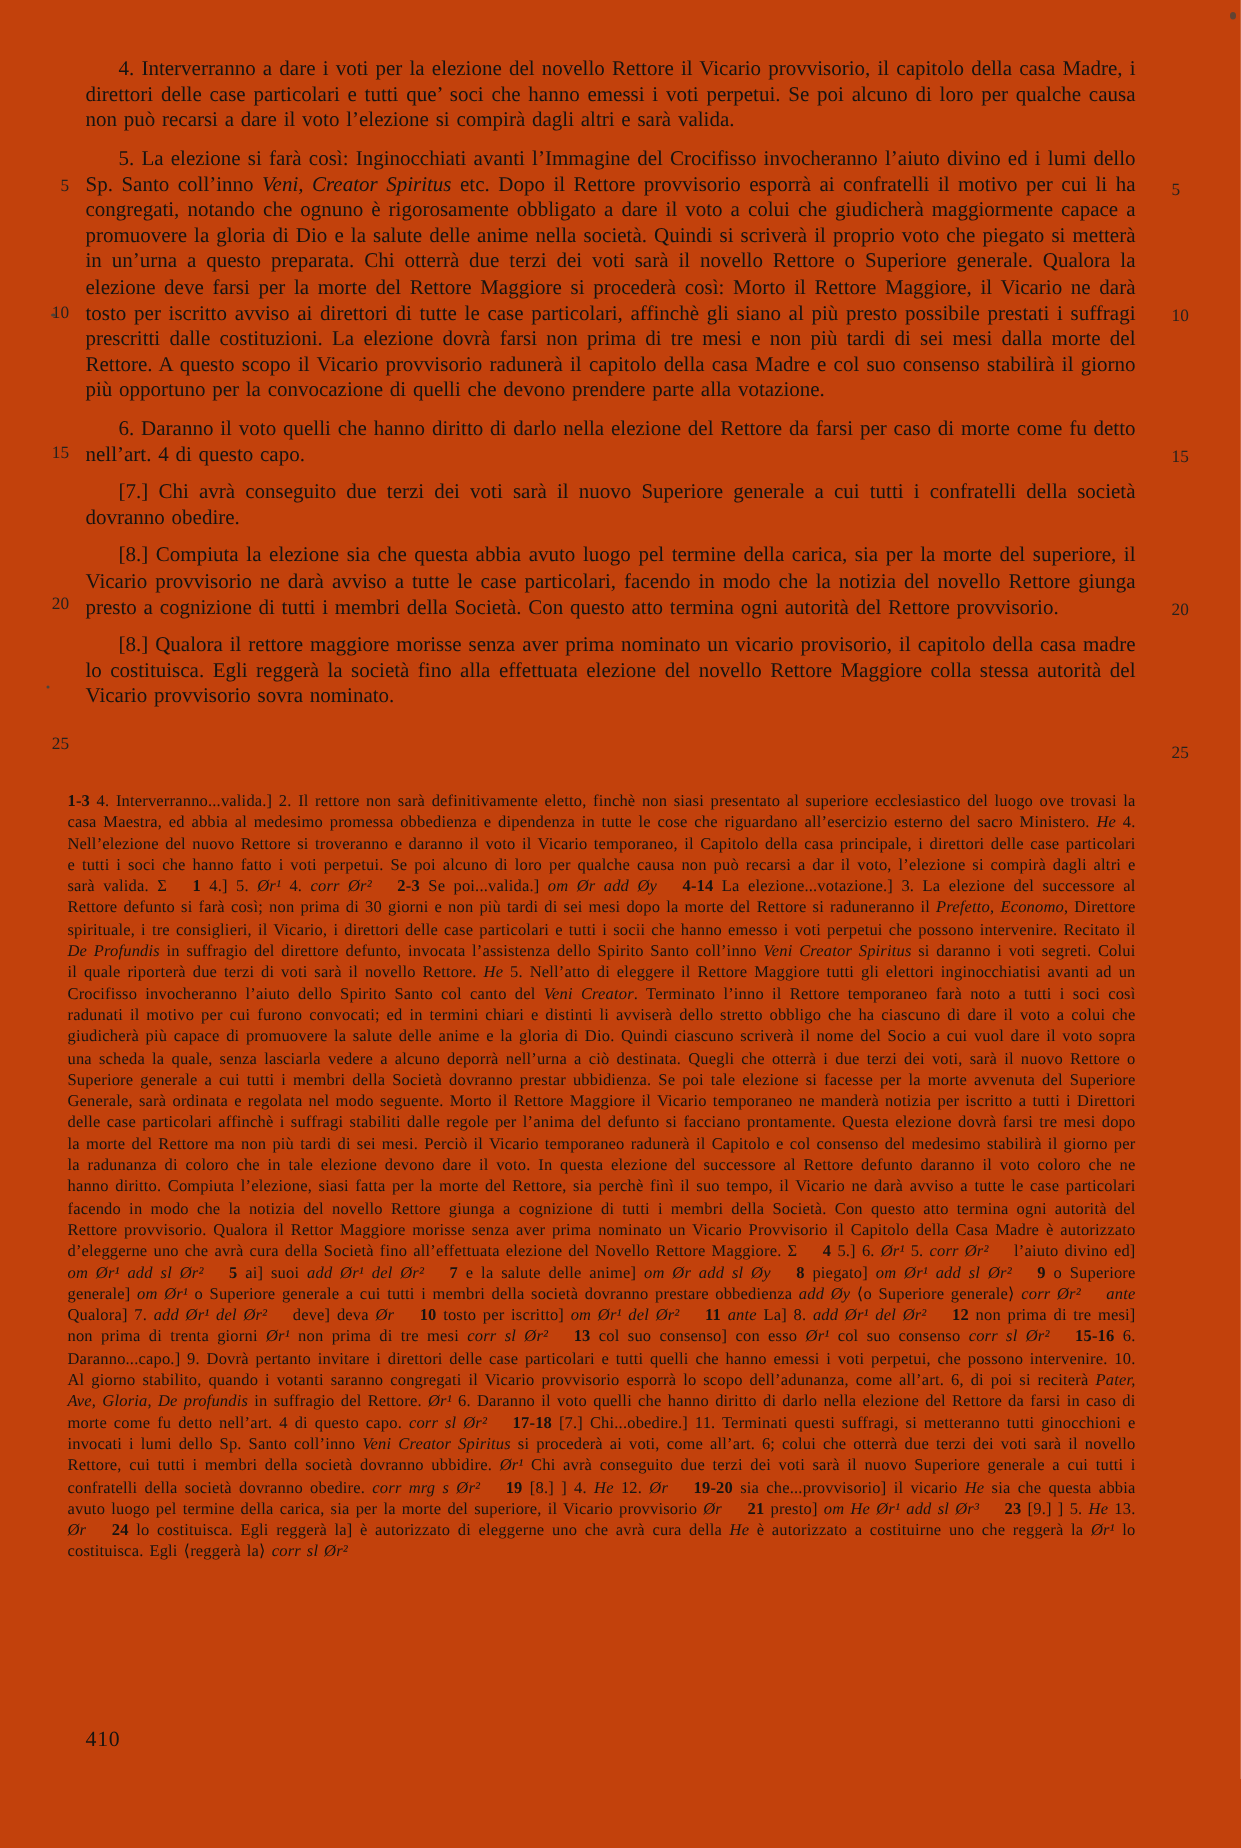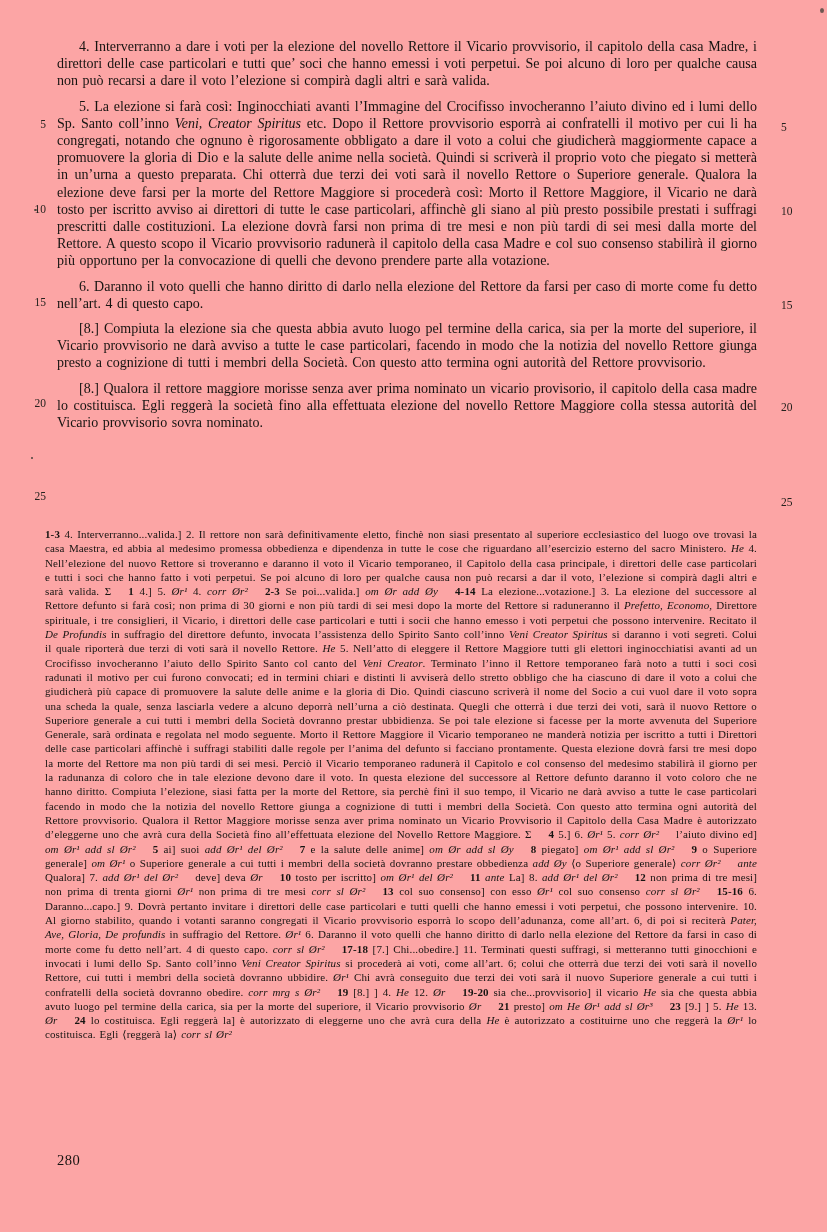--- a/index.html
+++ b/index.html
@@ -1,21 +1,21 @@
 <!DOCTYPE html>
 <html lang="it"><head>
 <meta charset="utf-8">
 <style>
   html,body{margin:0;padding:0;}
   body{background:#e8e6e0;}
   .page{
     position:relative;
     width:827px;height:1232px;
     margin:0 auto;
-    background:#fca5a5;
+    background:#c2410c;
     color:#161411;
     font-family:"Liberation Serif","DejaVu Serif",serif;
     overflow:hidden;
     text-decoration:underline;
   }
   .textblock{
     position:absolute;left:57px;top:38px;width:700px;
     font-size:14px;line-height:17.2px;
     text-align:justify;
     word-spacing:1px;
@@ -48,36 +48,37 @@
 </style>
 </head>
 <body>
 
 <div class="page">
 
   <div class="textblock" id="main-text">
       <p><span>4. Interverranno a dare i voti per la elezione del novello Rettore il Vicario provvisorio, il capitolo della casa Madre, i direttori delle case particolari e tutti que’ soci che hanno emessi i voti perpetui. Se poi alcuno di loro per qualche causa non può recarsi a dare il voto l’elezione si compirà dagli altri e sarà valida.</span></p>
       <p><span>5. La elezione si farà così: Inginocchiati avanti l’Immagine del Crocifisso invocheranno l’aiuto divino ed i lumi dello Sp. Santo coll’inno </span><span class="it">Veni, Creator Spiritus</span><span> etc. Dopo il Rettore provvisorio esporrà ai confratelli il motivo per cui li ha congregati, notando che ognuno è rigorosamente obbligato a dare il voto a colui che giudicherà maggiormente capace a promuovere la gloria di Dio e la salute delle anime nella società. Quindi si scriverà il proprio voto che piegato si metterà in un’urna a questo preparata. Chi otterrà due terzi dei voti sarà il novello Rettore o Superiore generale. Qualora la elezione deve farsi per la morte del Rettore Maggiore si procederà così: Morto il Rettore Maggiore, il Vicario ne darà tosto per iscritto avviso ai direttori di tutte le case particolari, affinchè gli siano al più presto possibile prestati i suffragi prescritti dalle costituzioni. La elezione dovrà farsi non prima di tre mesi e non più tardi di sei mesi dalla morte del Rettore. A questo scopo il Vicario provvisorio radunerà il capitolo della casa Madre e col suo consenso stabilirà il giorno più opportuno per la convocazione di quelli che devono prendere parte alla votazione.</span></p>
       <p><span>6. Daranno il voto quelli che hanno diritto di darlo nella elezione del Rettore da farsi per caso di morte come fu detto nell’art. 4 di questo capo.</span></p>
+      <p><span>[7.] Chi avrà conseguito due terzi dei voti sarà il nuovo Superiore generale a cui tutti i confratelli della società dovranno obedire.</span></p>
       <p><span>[8.] Compiuta la elezione sia che questa abbia avuto luogo pel termine della carica, sia per la morte del superiore, il Vicario provvisorio ne darà avviso a tutte le case particolari, facendo in modo che la notizia del novello Rettore giunga presto a cognizione di tutti i membri della Società. Con questo atto termina ogni autorità del Rettore provvisorio.</span></p>
       <p><span>[8.] Qualora il rettore maggiore morisse senza aver prima nominato un vicario provisorio, il capitolo della casa madre lo costituisca. Egli reggerà la società fino alla effettuata elezione del novello Rettore Maggiore colla stessa autorità del Vicario provvisorio sovra nominato.</span></p>
     </div>
 
   <div class="apparatus" id="apparatus"><span class="bf">1-3</span><span> 4. Interverranno...valida.] 2. Il rettore non sarà definitivamente eletto, finchè non siasi presentato al superiore ecclesiastico del luogo ove trovasi la casa Maestra, ed abbia al medesimo promessa obbedienza e dipendenza in tutte le cose che riguardano all’esercizio esterno del sacro Ministero. </span><span class="it">He</span><span> 4. Nell’elezione del nuovo Rettore si troveranno e daranno il voto il Vicario temporaneo, il Capitolo della casa principale, i direttori delle case particolari e tutti i soci che hanno fatto i voti perpetui. Se poi alcuno di loro per qualche causa non può recarsi a dar il voto, l’elezione si compirà dagli altri e sarà valida. Σ</span><span class="gap"></span><span class="bf">1</span><span> 4.] 5. </span><span class="it">Ør¹</span><span> 4. </span><span class="it">corr Ør²</span><span class="gap"></span><span class="bf">2-3</span><span> Se poi...valida.] </span><span class="it">om Ør add Øy</span><span class="gap"></span><span class="bf">4-14</span><span> La elezione...votazione.] 3. La elezione del successore al Rettore defunto si farà così; non prima di 30 giorni e non più tardi di sei mesi dopo la morte del Rettore si raduneranno il </span><span class="it">Prefetto, Economo</span><span>, Direttore spirituale, i tre consiglieri, il Vicario, i direttori delle case particolari e tutti i socii che hanno emesso i voti perpetui che possono intervenire. Recitato il </span><span class="it">De Profundis</span><span> in suffragio del direttore defunto, invocata l’assistenza dello Spirito Santo coll’inno </span><span class="it">Veni Creator Spiritus</span><span> si daranno i voti segreti. Colui il quale riporterà due terzi di voti sarà il novello Rettore. </span><span class="it">He</span><span> 5. Nell’atto di eleggere il Rettore Maggiore tutti gli elettori inginocchiatisi avanti ad un Crocifisso invocheranno l’aiuto dello Spirito Santo col canto del </span><span class="it">Veni Creator</span><span>. Terminato l’inno il Rettore temporaneo farà noto a tutti i soci così radunati il motivo per cui furono convocati; ed in termini chiari e distinti li avviserà dello stretto obbligo che ha ciascuno di dare il voto a colui che giudicherà più capace di promuovere la salute delle anime e la gloria di Dio. Quindi ciascuno scriverà il nome del Socio a cui vuol dare il voto sopra una scheda la quale, senza lasciarla vedere a alcuno deporrà nell’urna a ciò destinata. Quegli che otterrà i due terzi dei voti, sarà il nuovo Rettore o Superiore generale a cui tutti i membri della Società dovranno prestar ubbidienza. Se poi tale elezione si facesse per la morte avvenuta del Superiore Generale, sarà ordinata e regolata nel modo seguente. Morto il Rettore Maggiore il Vicario temporaneo ne manderà notizia per iscritto a tutti i Direttori delle case particolari affinchè i suffragi stabiliti dalle regole per l’anima del defunto si facciano prontamente. Questa elezione dovrà farsi tre mesi dopo la morte del Rettore ma non più tardi di sei mesi. Perciò il Vicario temporaneo radunerà il Capitolo e col consenso del medesimo stabilirà il giorno per la radunanza di coloro che in tale elezione devono dare il voto. In questa elezione del successore al Rettore defunto daranno il voto coloro che ne hanno diritto. Compiuta l’elezione, siasi fatta per la morte del Rettore, sia perchè finì il suo tempo, il Vicario ne darà avviso a tutte le case particolari facendo in modo che la notizia del novello Rettore giunga a cognizione di tutti i membri della Società. Con questo atto termina ogni autorità del Rettore provvisorio. Qualora il Rettor Maggiore morisse senza aver prima nominato un Vicario Provvisorio il Capitolo della Casa Madre è autorizzato d’eleggerne uno che avrà cura della Società fino all’effettuata elezione del Novello Rettore Maggiore. Σ</span><span class="gap"></span><span class="bf">4</span><span> 5.] 6. </span><span class="it">Ør¹</span><span> 5. </span><span class="it">corr Ør²</span><span class="gap"></span><span>l’aiuto divino ed] </span><span class="it">om Ør¹ add sl Ør²</span><span class="gap"></span><span class="bf">5</span><span> ai] suoi </span><span class="it">add Ør¹ del Ør²</span><span class="gap"></span><span class="bf">7</span><span> e la salute delle anime] </span><span class="it">om Ør add sl Øy</span><span class="gap"></span><span class="bf">8</span><span> piegato] </span><span class="it">om Ør¹ add sl Ør²</span><span class="gap"></span><span class="bf">9</span><span> o Superiore generale] </span><span class="it">om Ør¹</span><span> o Superiore generale a cui tutti i membri della società dovranno prestare obbedienza </span><span class="it">add Øy</span><span> ⟨o Superiore generale⟩ </span><span class="it">corr Ør²</span><span class="gap"></span><span class="it">ante</span><span> Qualora] 7. </span><span class="it">add Ør¹ del Ør²</span><span class="gap"></span><span>deve] deva </span><span class="it">Ør</span><span class="gap"></span><span class="bf">10</span><span> tosto per iscritto] </span><span class="it">om Ør¹ del Ør²</span><span class="gap"></span><span class="bf">11</span><span> </span><span class="it">ante</span><span> La] 8. </span><span class="it">add Ør¹ del Ør²</span><span class="gap"></span><span class="bf">12</span><span> non prima di tre mesi] non prima di trenta giorni </span><span class="it">Ør¹</span><span> non prima di tre mesi </span><span class="it">corr sl Ør²</span><span class="gap"></span><span class="bf">13</span><span> col suo consenso] con esso </span><span class="it">Ør¹</span><span> col suo consenso </span><span class="it">corr sl Ør²</span><span class="gap"></span><span class="bf">15-16</span><span> 6. Daranno...capo.] 9. Dovrà pertanto invitare i direttori delle case particolari e tutti quelli che hanno emessi i voti perpetui, che possono intervenire. 10. Al giorno stabilito, quando i votanti saranno congregati il Vicario provvisorio esporrà lo scopo dell’adunanza, come all’art. 6, di poi si reciterà </span><span class="it">Pater, Ave, Gloria, De profundis</span><span> in suffragio del Rettore. </span><span class="it">Ør¹</span><span> 6. Daranno il voto quelli che hanno diritto di darlo nella elezione del Rettore da farsi in caso di morte come fu detto nell’art. 4 di questo capo. </span><span class="it">corr sl Ør²</span><span class="gap"></span><span class="bf">17-18</span><span> [7.] Chi...obedire.] 11. Terminati questi suffragi, si metteranno tutti ginocchioni e invocati i lumi dello Sp. Santo coll’inno </span><span class="it">Veni Creator Spiritus</span><span> si procederà ai voti, come all’art. 6; colui che otterrà due terzi dei voti sarà il novello Rettore, cui tutti i membri della società dovranno ubbidire. </span><span class="it">Ør¹</span><span> Chi avrà conseguito due terzi dei voti sarà il nuovo Superiore generale a cui tutti i confratelli della società dovranno obedire. </span><span class="it">corr mrg s Ør²</span><span class="gap"></span><span class="bf">19</span><span> [8.] ] 4. </span><span class="it">He</span><span> 12. </span><span class="it">Ør</span><span class="gap"></span><span class="bf">19-20</span><span> sia che...provvisorio] il vicario </span><span class="it">He</span><span> sia che questa abbia avuto luogo pel termine della carica, sia per la morte del superiore, il Vicario provvisorio </span><span class="it">Ør</span><span class="gap"></span><span class="bf">21</span><span> presto] </span><span class="it">om He Ør¹ add sl Ør³</span><span class="gap"></span><span class="bf">23</span><span> [9.] ] 5. </span><span class="it">He</span><span> 13. </span><span class="it">Ør</span><span class="gap"></span><span class="bf">24</span><span> lo costituisca. Egli reggerà la] è autorizzato di eleggerne uno che avrà cura della </span><span class="it">He</span><span> è autorizzato a costituirne uno che reggerà la </span><span class="it">Ør¹</span><span> lo costituisca. Egli ⟨reggerà la⟩ </span><span class="it">corr sl Ør²</span></div>
 
   <span class="lineno left" style="top:118px">5</span>
   <span class="lineno left" style="top:203px">10</span>
   <span class="lineno left" style="top:296px">15</span>
   <span class="lineno left" style="top:397px">20</span>
   <span class="lineno left" style="top:490px">25</span>
 
   <span class="lineno right" style="top:121px">5</span>
   <span class="lineno right" style="top:205px">10</span>
   <span class="lineno right" style="top:299px">15</span>
   <span class="lineno right" style="top:401px">20</span>
   <span class="lineno right" style="top:496px">25</span>
 
-  <div class="pagenum">280</div>
+  <div class="pagenum">410</div>
 
   <span class="speck s1"></span>
   <span class="speck s2"></span>
   <span class="speck s3"></span>
 </div>
 
 </body></html>

